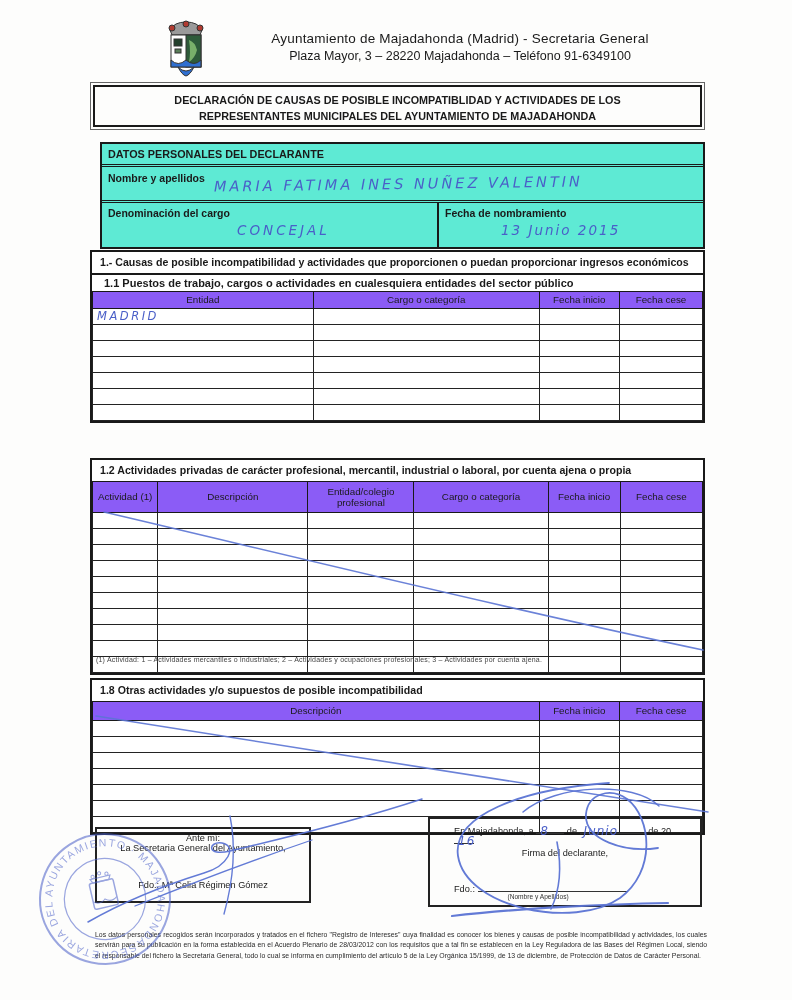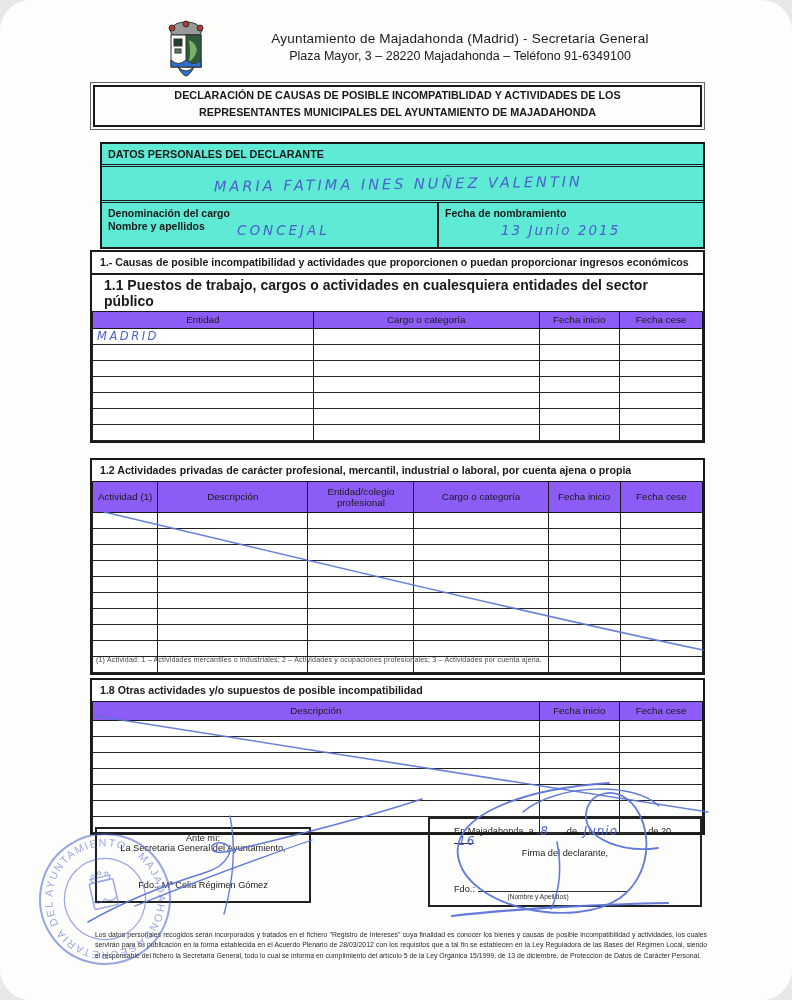--- a/index.html
+++ b/index.html
@@ -1,53 +1,53 @@
 <!DOCTYPE html>
 <html style="--ink: #4a5fc8;"><head>
 <meta charset="utf-8">
 <style>
   html,body{margin:0;padding:0;background:#e8e8e8;}
   .sheet{position:relative;width:792px;height:1000px;background:#fdfdfc;overflow:hidden;
-         font-family:"Liberation Sans", sans-serif;color:#1a1a1a;margin:0 auto;border-radius:31px;}
+         font-family:"Liberation Sans", sans-serif;color:#1a1a1a;margin:0 auto;}
 
   
   .hdr{position:absolute;left:158px;top:16px;display:flex;align-items:center;gap:16px;}
   .crest{width:56px;height:62px;flex:0 0 auto;}
   .hdr-text{width:460px;text-align:center;}
   .hdr-line1{font-size:13.5px;letter-spacing:.2px;}
   .hdr-line2{font-size:12.5px;margin-top:3px;}
 
   
   .titlebox{position:absolute;left:90px;top:82px;width:615px;height:48px;border:1px solid #666;padding:2px;box-sizing:border-box;}
-  .titlebox-inner{border:2px solid #191919;height:100%;box-sizing:border-box;display:flex;flex-direction:column;justify-content:flex-start;text-align:center;font-weight:bold;font-size:10.8px;line-height:1.55;}
+  .titlebox-inner{border:2px solid #191919;height:100%;box-sizing:border-box;display:flex;flex-direction:column;justify-content:flex-end;text-align:center;font-weight:bold;font-size:10.8px;line-height:1.55;}
 
   
   .pbox{position:absolute;left:100px;top:142px;width:605px;border:2px solid #191919;box-sizing:border-box;background:#5eead4;}
   .lbl{font-weight:bold;font-size:10.5px;}
   .prow1{padding:4px 6px;font-weight:bold;font-size:10.8px;border-bottom:3px double #191919;}
   .prow2{position:relative;height:33px;border-bottom:3px double #191919;}
-  .prow2 .lbl{position:absolute;left:6px;top:5px;margin-top:48px;}
+  .prow2 .lbl{position:absolute;left:6px;top:5px;}
   .prow3{display:flex;height:44px;}
   .pc1{width:337px;border-right:2px solid #191919;position:relative;box-sizing:border-box;}
   .pc2{flex:1;position:relative;}
   .pc1 .lbl,.pc2 .lbl{position:absolute;left:6px;top:4px;}
 
   
   .hand{font-family:"DejaVu Sans", sans-serif;font-style:italic;color:var(--ink,#4a5fc8);}
   .hw-name{position:absolute;left:112px;top:9px;font-size:14.5px;letter-spacing:3px;transform:rotate(-.8deg);white-space:nowrap;}
   .hw-cargo{position:absolute;left:135px;top:19px;font-size:13.5px;letter-spacing:3px;}
   .hw-fecha{position:absolute;left:62px;top:19px;font-size:13.5px;letter-spacing:2px;}
 
   
   .secbox{position:absolute;left:90px;width:615px;border:2px solid #191919;box-sizing:border-box;background:#fff;}
   .sec1{top:250px;}
   .sec12{top:458px;}
   .sec13{top:678px;}
   .sec-heading{padding:3px 8px;font-weight:bold;font-size:10.6px;line-height:1.4;}
-  .strip{border-top:2px solid #191919;padding:2px 8px 2px 12px;font-weight:bold;font-size:14px;}
+  .strip{border-top:2px solid #191919;padding:2px 8px 2px 12px;font-weight:bold;font-size:11px;}
 
   table.t{width:100%;border-collapse:collapse;table-layout:fixed;}
   table.t th{border:1px solid #191919;font-weight:normal;font-size:9.8px;padding:1px 2px;text-align:center;vertical-align:middle;background:#8b5cf6;}
   table.t td{border:1px solid #232323;font-size:11px;padding:0 4px;height:15px;line-height:1;overflow:visible;white-space:nowrap;}
   table.t td.hand{letter-spacing:2.5px;font-size:11.5px;}
   .t11{border-top:1px solid #191919;}
   .t11 th{height:14px;}
   .t11 td:nth-child(1),.t11 td:nth-child(2){text-align:left;}
   .t11 td:nth-child(3),.t11 td:nth-child(4){text-align:center;}
   .t12 th{height:28px;line-height:1.15;}

